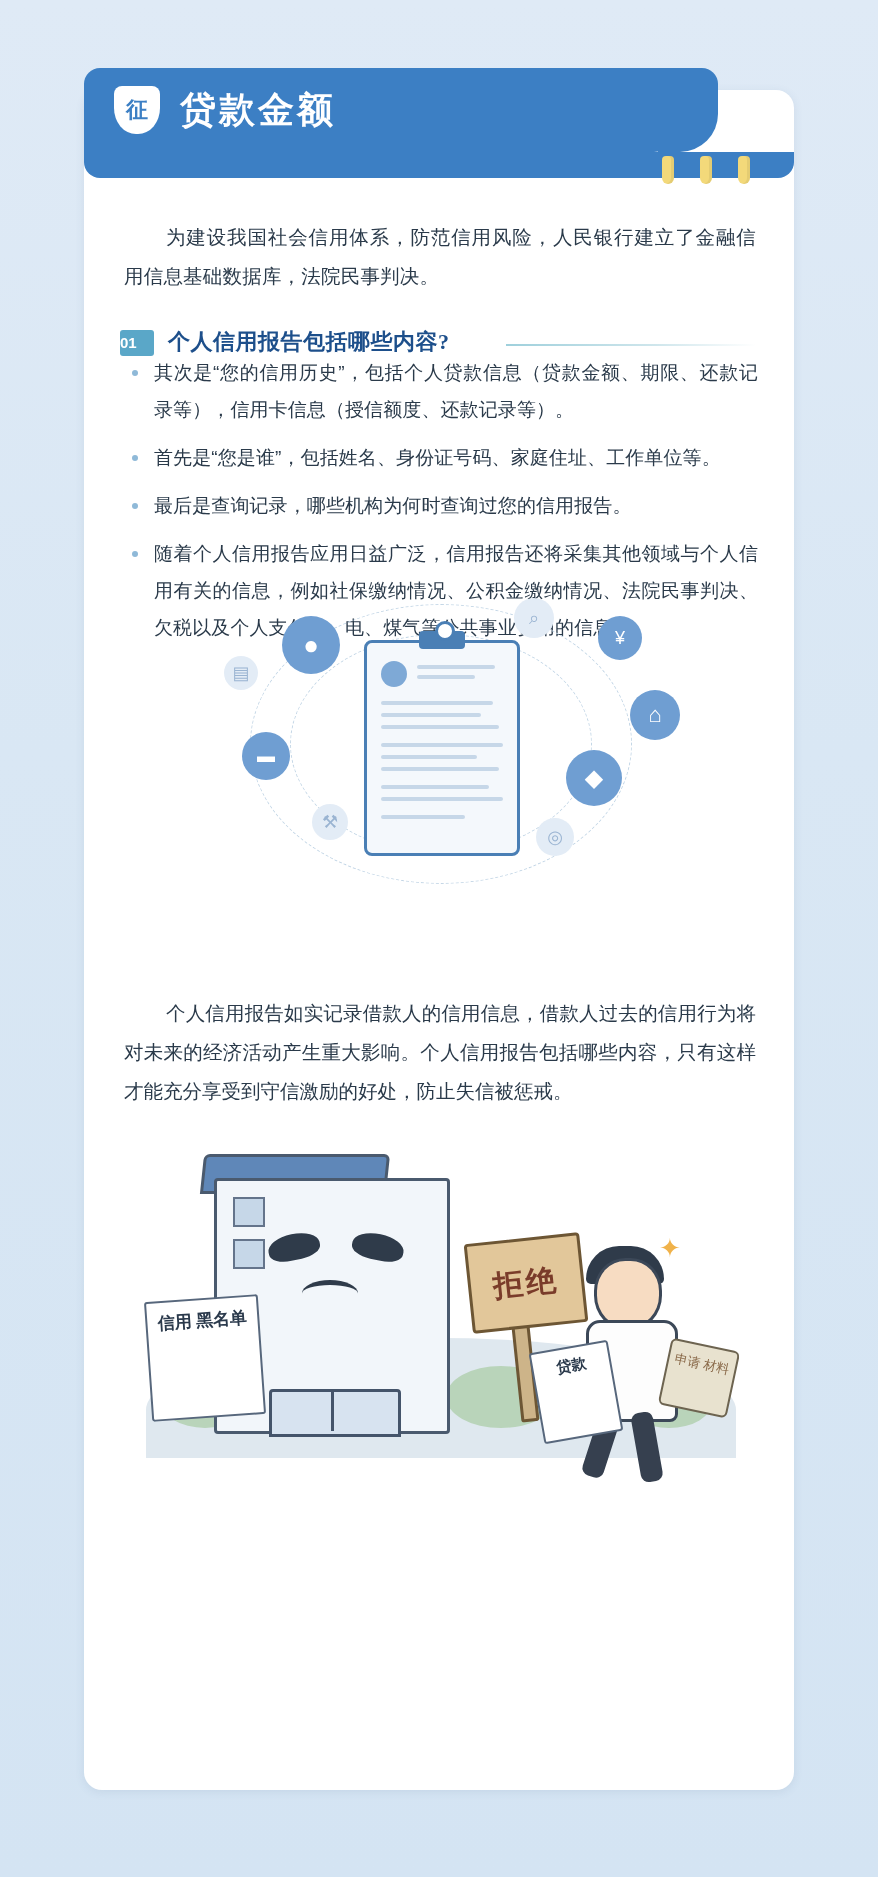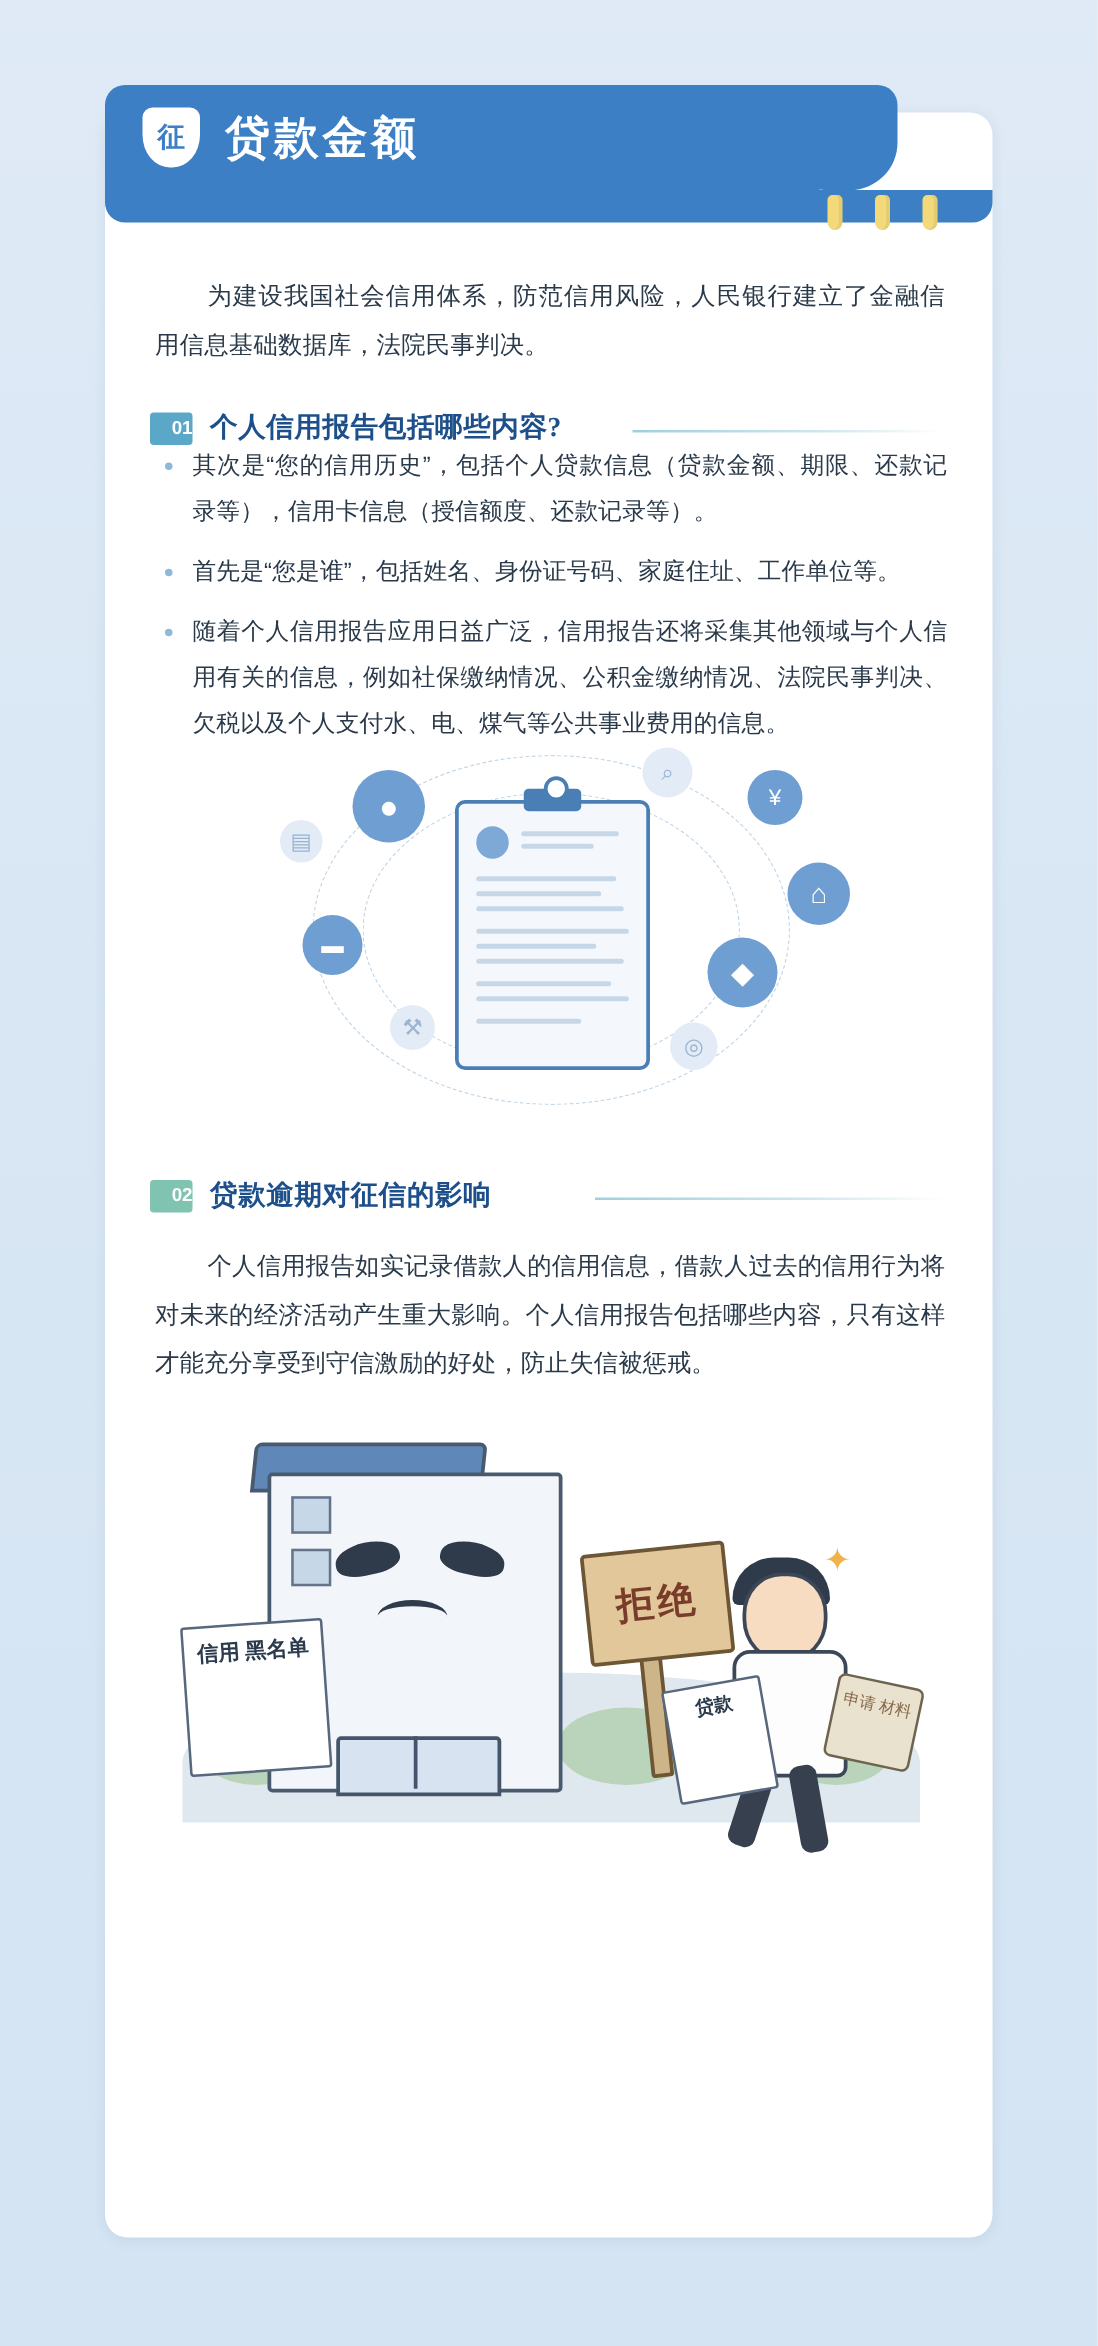--- a/index.html
+++ b/index.html
@@ -149,21 +149,21 @@
   .sec-num {
     position: absolute;
     left: 0;
     top: 2px;
     width: 34px;
     height: 26px;
     background: #5aa7c8;
     color: #ffffff;
     font-size: 15px;
     font-weight: bold;
-    text-align: right;
+    text-align: left;
     line-height: 26px;
     border-radius: 3px;
   }
   .sec-num.green { background: #7fc3b0; }
   .sec-title {
     position: absolute;
     left: 48px;
     top: -2px;
     font-size: 22px;
     font-weight: bold;
@@ -533,20 +533,21 @@
 
     <div class="sec-head" style="top:238px;">
       <div class="sec-num">01</div>
       <div class="sec-title">个人信用报告包括哪些内容?</div>
       <div class="sec-rule" style="width:250px;"></div>
     </div>
 
     <div class="bullets">
       <div class="bullet">其次是“您的信用历史”，包括个人贷款信息（贷款金额、期限、还款记录等），信用卡信息（授信额度、还款记录等）。</div>
       <div class="bullet">首先是“您是谁”，包括姓名、身份证号码、家庭住址、工作单位等。</div>
+      <div class="bullet">最后是查询记录，哪些机构为何时查询过您的信用报告。</div>
       <div class="bullet">随着个人信用报告应用日益广泛，信用报告还将采集其他领域与个人信用有关的信息，例如社保缴纳情况、公积金缴纳情况、法院民事判决、欠税以及个人支付水、电、煤气等公共事业费用的信息。</div>
     </div>
 
     <div class="illus1">
       <div class="ell outer"></div>
       <div class="ell inner"></div>
 
       <div class="clip">
         <div class="clip-top"></div>
         <div class="clip-knob"></div>
@@ -568,25 +569,20 @@
       <div class="icon-bubble dark" style="left:150px; top:18px; width:58px; height:58px; font-size:26px;">●</div>
       <div class="icon-bubble dark" style="left:110px; top:134px; width:48px; height:48px;">▬</div>
       <div class="icon-bubble pale" style="left:180px; top:206px; width:36px; height:36px;">⚒</div>
       <div class="icon-bubble pale" style="left:382px; top:0px; width:40px; height:40px;">⌕</div>
       <div class="icon-bubble dark" style="left:466px; top:18px; width:44px; height:44px;">¥</div>
       <div class="icon-bubble dark" style="left:498px; top:92px; width:50px; height:50px; font-size:22px;">⌂</div>
       <div class="icon-bubble dark" style="left:434px; top:152px; width:56px; height:56px; font-size:24px;">◆</div>
       <div class="icon-bubble pale" style="left:404px; top:220px; width:38px; height:38px;">◎</div>
     </div>
 
-    <div class="sec-head" style="top:852px;">
-      <div class="sec-num green">02</div>
-      <div class="sec-title">贷款逾期对征信的影响</div>
-      <div class="sec-rule" style="width:280px;"></div>
-    </div>
 
     <div class="para2">个人信用报告如实记录借款人的信用信息，借款人过去的信用行为将对未来的经济活动产生重大影响。个人信用报告包括哪些内容，只有这样才能充分享受到守信激励的好处，防止失信被惩戒。</div>
 
     <div class="illus2">
       <div class="ground"></div>
       <div class="bush" style="left:44px; width:90px; height:56px;"></div>
       <div class="bush" style="left:110px; width:70px; height:44px;"></div>
       <div class="bush" style="left:330px; width:110px; height:62px;"></div>
       <div class="bush" style="left:430px; width:90px; height:48px;"></div>
       <div class="bush" style="left:510px; width:86px; height:52px;"></div>

